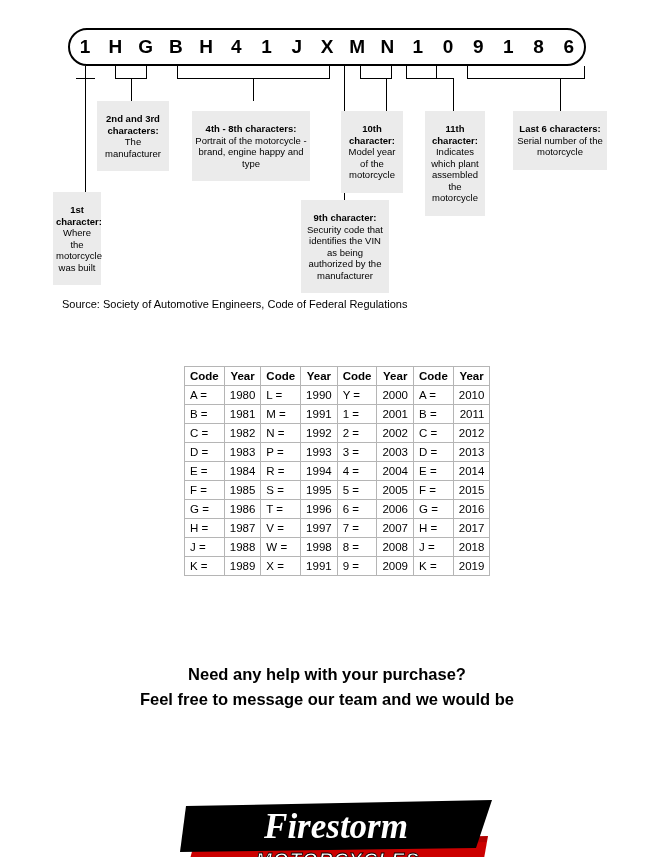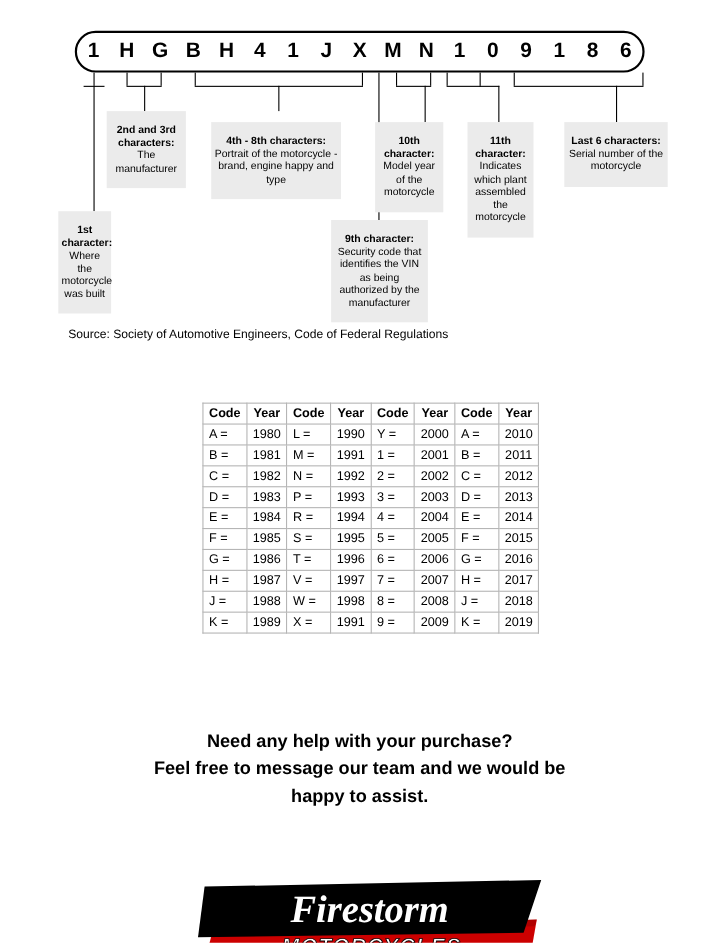--- a/index.html
+++ b/index.html
@@ -97,21 +97,21 @@
     text-align: left;
     height: 19px;
     box-sizing: border-box;
     white-space: nowrap;
   }
   table.codes th {
     font-weight: bold;
     text-align: center;
   }
   table.codes td.yr {
-    text-align: center;
+    text-align: right;
   }
 
   
   #help-text {
     position: absolute;
     left: 0;
     top: 662px;
     width: 654px;
     text-align: center;
     font-size: 16.5px;
@@ -340,21 +340,20 @@
         <td>K =</td>
         <td class="yr">2019</td>
       </tr>
     </tbody>
   </table>
 </div>
 
 <div id="help-text">
   <div>Need any help with your purchase?</div>
   <div>Feel free to message our team and we would be</div>
-  <div>happy to assist.</div>
 </div>
 
 <div id="logo-wrap">
   <svg id="logo-svg" width="320" height="78" viewBox="0 0 320 78">
 
     <polygon points="18,44 312,36 306,70 10,74" fill="#cc0000"></polygon>
     <polygon points="18,44 312,36 310,42 16,50" fill="#7a0000" opacity="0.35"></polygon>
 
     <polygon points="10,6 316,0 300,48 4,52" fill="#000000"></polygon>
     <text x="160" y="38" text-anchor="middle" font-family="'Liberation Serif', serif" font-size="35" font-weight="bold" font-style="italic" fill="#ffffff">Firestorm</text>

